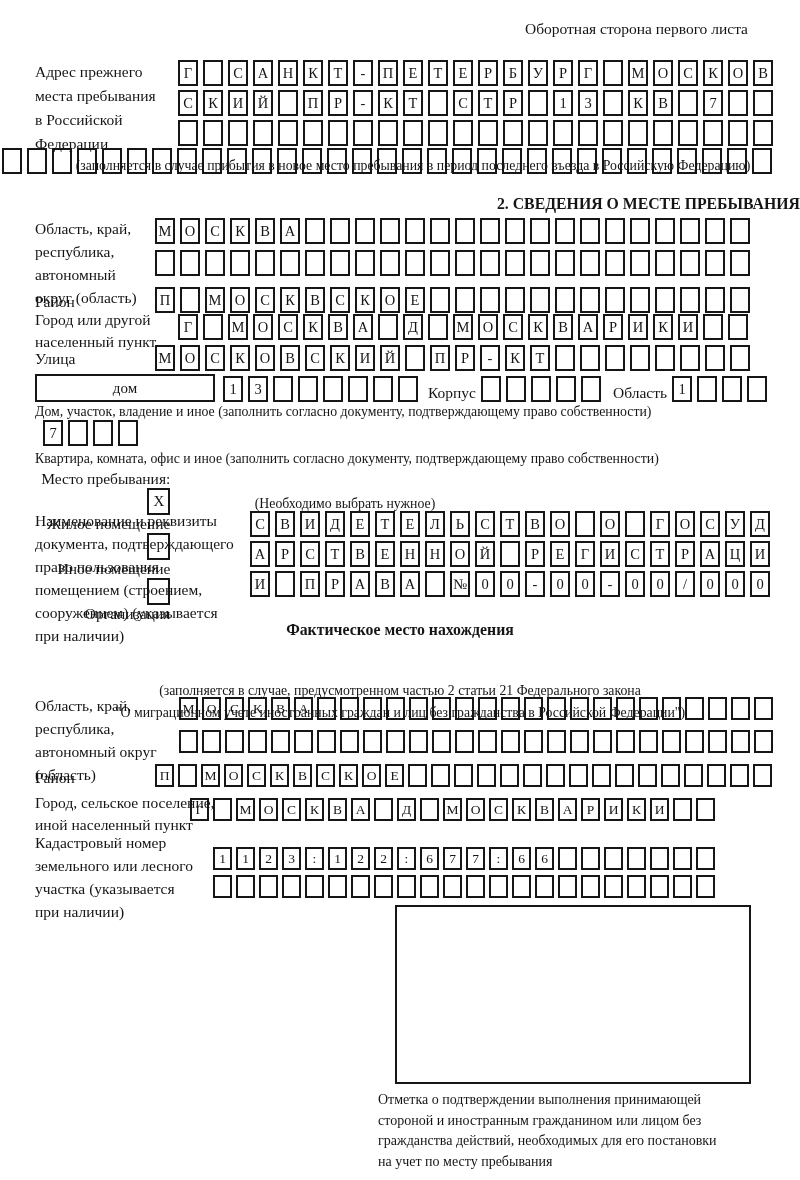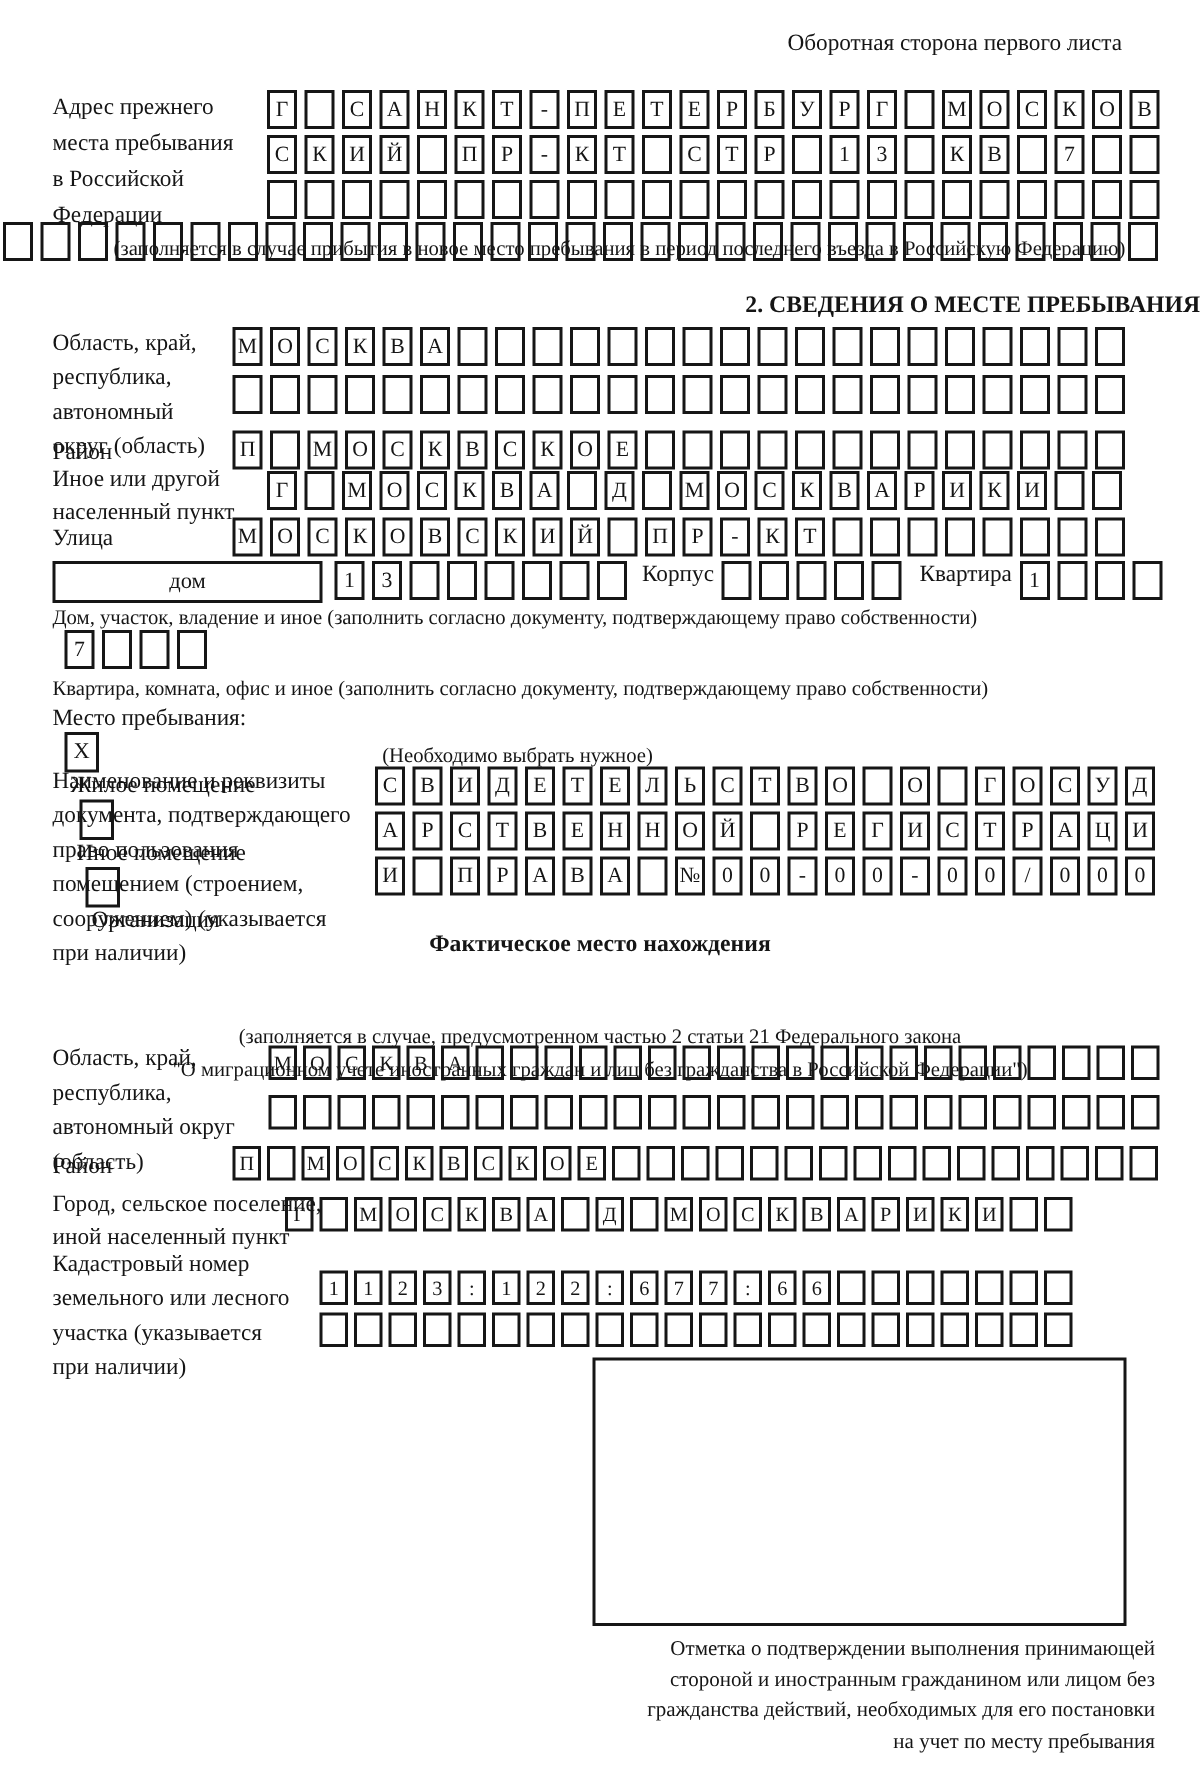--- a/index.html
+++ b/index.html
@@ -10,21 +10,21 @@
   .lbl.lh23{line-height:23px;}
   .lbl.lh21{line-height:21.5px;}
   .note{position:absolute;font-size:13.8px;white-space:pre-line;}
   .center{left:0;width:100%;text-align:center;}
   .hdr{position:absolute;left:0;width:100%;text-align:center;font-weight:bold;font-size:15.8px;}
   .cells{position:absolute;display:flex;gap:5px;}
   .cell{flex:0 0 auto;width:16px;height:22px;border:2px solid #161616;text-align:center;
         font-size:14.5px;line-height:22px;font-family:inherit;}
   .cells.s3{gap:4px;}
   .cells.s3 .cell{width:15px;height:19px;font-size:13.5px;line-height:19px;}
-  .inline-row{position:absolute;display:flex;align-items:flex-start;}
+  .inline-row{position:absolute;display:flex;align-items:flex-end;}
   .inline-row .cells{position:static;}
   .wbox{flex:0 0 auto;border:2px solid #161616;height:24px;display:flex;align-items:center;
         justify-content:center;font-size:15px;}
   .seg-lbl{font-size:15.5px;}
   .chk{flex:0 0 auto;width:19px;height:23px;border:2px solid #161616;display:flex;align-items:center;
        justify-content:center;font-size:15px;}
   .stamp{position:absolute;border:2px solid #161616;background:#fff;}
 </style>
 </head>
 <body>
@@ -230,21 +230,21 @@
       <div class="cell"></div>
       <div class="cell"></div>
       <div class="cell"></div>
       <div class="cell"></div>
       <div class="cell"></div>
       <div class="cell"></div>
       <div class="cell"></div>
       <div class="cell"></div>
     </div>
 
-  <div class="lbl lh21" style="left:35px;top:309px;">Иное или другой
+  <div class="lbl lh21" style="left:35px;top:309px;">Город или другой
 населенный пункт</div>
   <div class="cells" style="left:178px;top:314px;">
       <div class="cell">Г</div>
       <div class="cell"></div>
       <div class="cell">М</div>
       <div class="cell">О</div>
       <div class="cell">С</div>
       <div class="cell">К</div>
       <div class="cell">В</div>
       <div class="cell">А</div>
@@ -306,21 +306,21 @@
         <div class="cell"></div>
       </div>
     <div class="seg-lbl" style="margin-left:10px;">Корпус</div>
     <div class="cells" style="margin-left:5px;">
         <div class="cell"></div>
         <div class="cell"></div>
         <div class="cell"></div>
         <div class="cell"></div>
         <div class="cell"></div>
       </div>
-    <div class="seg-lbl" style="margin-left:12px;">Квартира</div>
+    <div class="seg-lbl" style="margin-left:12px;">Область</div>
     <div class="cells" style="margin-left:5px;">
         <div class="cell">1</div>
         <div class="cell"></div>
         <div class="cell"></div>
         <div class="cell"></div>
       </div>
   </div>
   <div class="note" style="left:35px;top:404px;">Дом, участок, владение и иное (заполнить согласно документу, подтверждающему право собственности)</div>
 
   <div class="inline-row" style="left:35px;top:420px;">
@@ -591,18 +591,18 @@
       <div class="cell"></div>
       <div class="cell"></div>
       <div class="cell"></div>
       <div class="cell"></div>
       <div class="cell"></div>
       <div class="cell"></div>
       <div class="cell"></div>
     </div>
 
   <div class="stamp" style="left:395px;top:905px;width:352px;height:175px;"></div>
-  <div class="note" style="left:378px;top:1090px;width:392px;text-align:right;line-height:20.5px;font-size:14px;">Отметка о подтверждении выполнения принимающей
+  <div class="note" style="left:378px;top:1090px;width:392px;text-align:left;line-height:20.5px;font-size:14px;">Отметка о подтверждении выполнения принимающей
 стороной и иностранным гражданином или лицом без
 гражданства действий, необходимых для его постановки
 на учет по месту пребывания</div>
 
 </div>
 
 </body></html>

